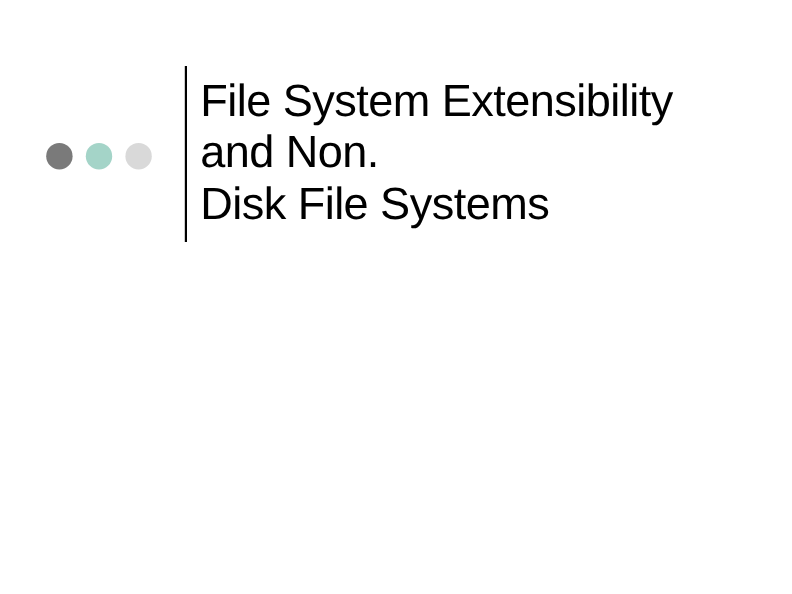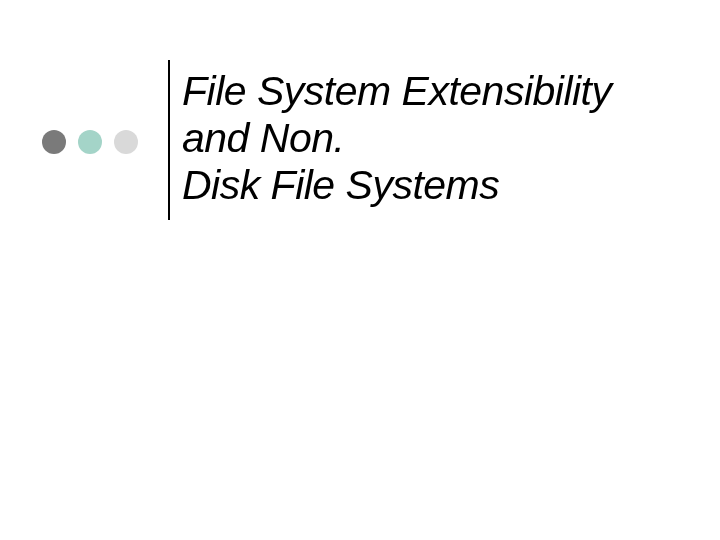--- a/index.html
+++ b/index.html
@@ -53,21 +53,20 @@
     .title {
       position: absolute;
       left: 182px;
       top: 68px;
       width: 500px;
       font-size: 41px;
       font-weight: normal;
       color: #000000;
       line-height: 1.15;
       letter-spacing: -0.5px;
-      font-style: italic;
     }
   </style>
 </head>
 <body>
 
 <div class="slide-container">
   <div class="dots-row">
     <div class="dot dot1"></div>
     <div class="dot dot2"></div>
     <div class="dot dot3"></div>

